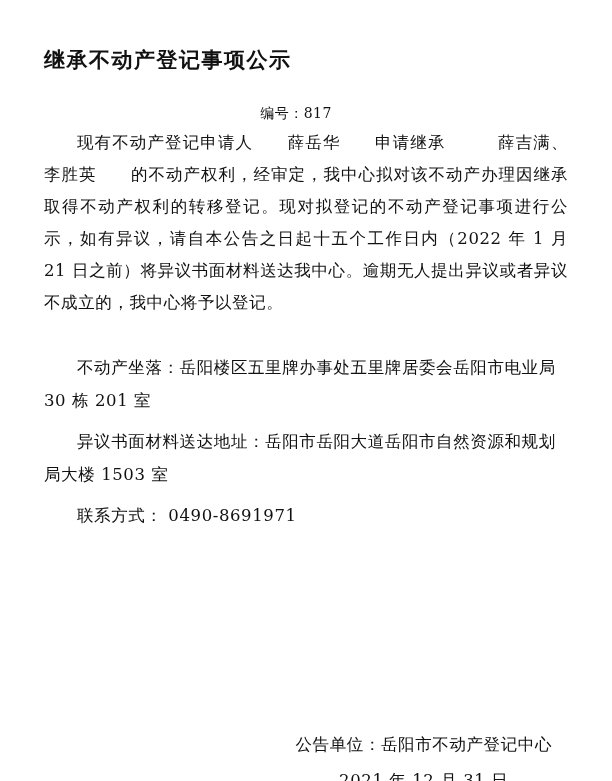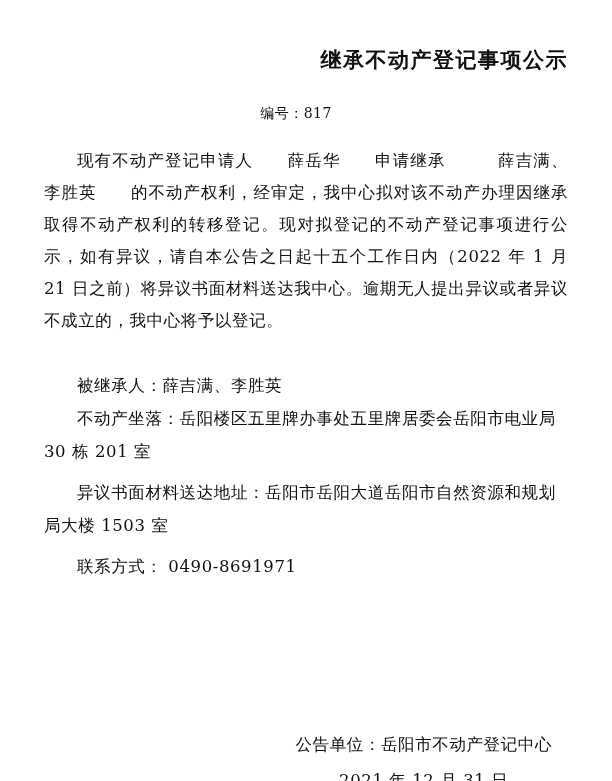--- a/index.html
+++ b/index.html
@@ -15,37 +15,37 @@
     overflow: hidden;
   }
   .page {
     position: relative;
     width: 612px;
     height: 781px;
     box-sizing: border-box;
     padding: 0 44px;
   }
   .doc-title {
-    text-align: right;
+    text-align: left;
     font-size: 21px;
     font-weight: bold;
     letter-spacing: 1.5px;
     margin-top: 46px;
     margin-bottom: 0;
     font-family: Liberation Sans, sans-serif;
   }
   .doc-number {
     text-align: center;
     font-size: 14px;
     margin-top: 31px;
     margin-right: 20px;
     letter-spacing: 0.5px;
   }
   .body-block {
-    margin-top: 22px;
+    margin-top: 4px;
     font-size: 16.5px;
     line-height: 32px;
     text-align: justify;
     text-justify: inter-ideograph;
     letter-spacing: 0.6px;
   }
   .para {
     margin: 0;
     text-indent: 2em;
   }
@@ -86,21 +86,20 @@
 
   <div class="doc-number">编号：817</div>
 
   <div class="body-block">
     <p class="para"><span>现有不动产登记申请人</span><span class="gap-md"></span><span>薛岳华</span><span class="gap-md"></span><span>申请继承</span><span class="gap-lg"></span><span>薛吉满、李胜英</span><span class="gap-md"></span><span>的不动产权利，经审定，我中心拟对该不动产办理因继承取得不动产权利的转移登记。现对拟登记的不动产登记事项进行公示，如有异议，请自本公告之日起十五个工作日内（2022 年 1 月 21 日之前）将异议书面材料送达我中心。逾期无人提出异议或者异议不成立的，我中心将予以登记。</span></p>
   </div>
 
   <div class="spacer-14"></div>
 
   <div class="info-list">
-    <p class="info-line"><span>被继承人：</span><span>薛吉满、李胜英</span></p>
     <p class="info-line"><span>不动产坐落：</span><span>岳阳楼区五里牌办事处五里牌居委会岳阳市电业局 30 栋 201 室</span></p>
     <div class="spacer-8"></div>
     <p class="info-line"><span>异议书面材料送达地址：</span><span>岳阳市岳阳大道岳阳市自然资源和规划局大楼 1503 室</span></p>
     <div class="spacer-8"></div>
     <p class="info-line"><span>联系方式：</span><span> 0490-8691971</span></p>
   </div>
 
   <div class="signoff">
     <span class="issuer">公告单位：岳阳市不动产登记中心</span>
     <span class="date">2021 年 12 月 31 日</span>

